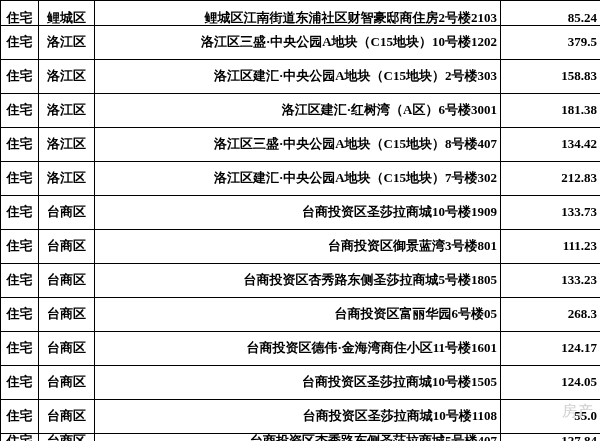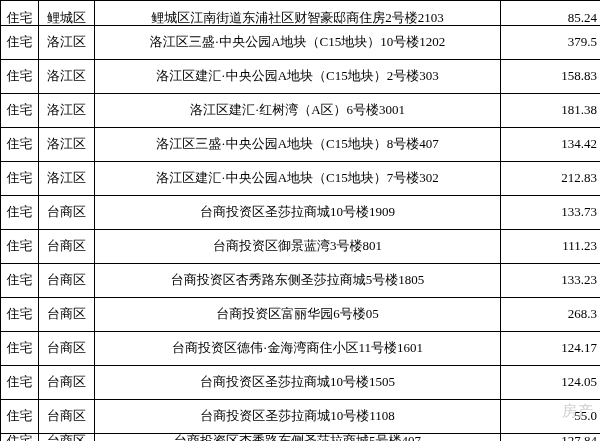--- a/index.html
+++ b/index.html
@@ -26,32 +26,33 @@
   }
   table.grid td {
     border: 1px solid #000000;
     height: 33px;
     padding: 0 3px;
     font-size: 13px;
     line-height: 1.1;
     color: #000000;
     overflow: hidden;
     white-space: nowrap;
+    font-weight: bold;
   }
   
   col.c-type { width: 38px; }
   col.c-dist { width: 56px; }
   col.c-addr { width: 406px; }
   col.c-area { width: 100px; }
 
   td.type, td.dist {
     text-align: center;
   }
   td.addr {
-    text-align: center;
+    text-align: right;
   }
   td.area {
     text-align: right;
     padding-right: 8px;
     margin-top: 20px;
   }
   
   tr.first td {
     height: 24px;
     vertical-align: bottom;

